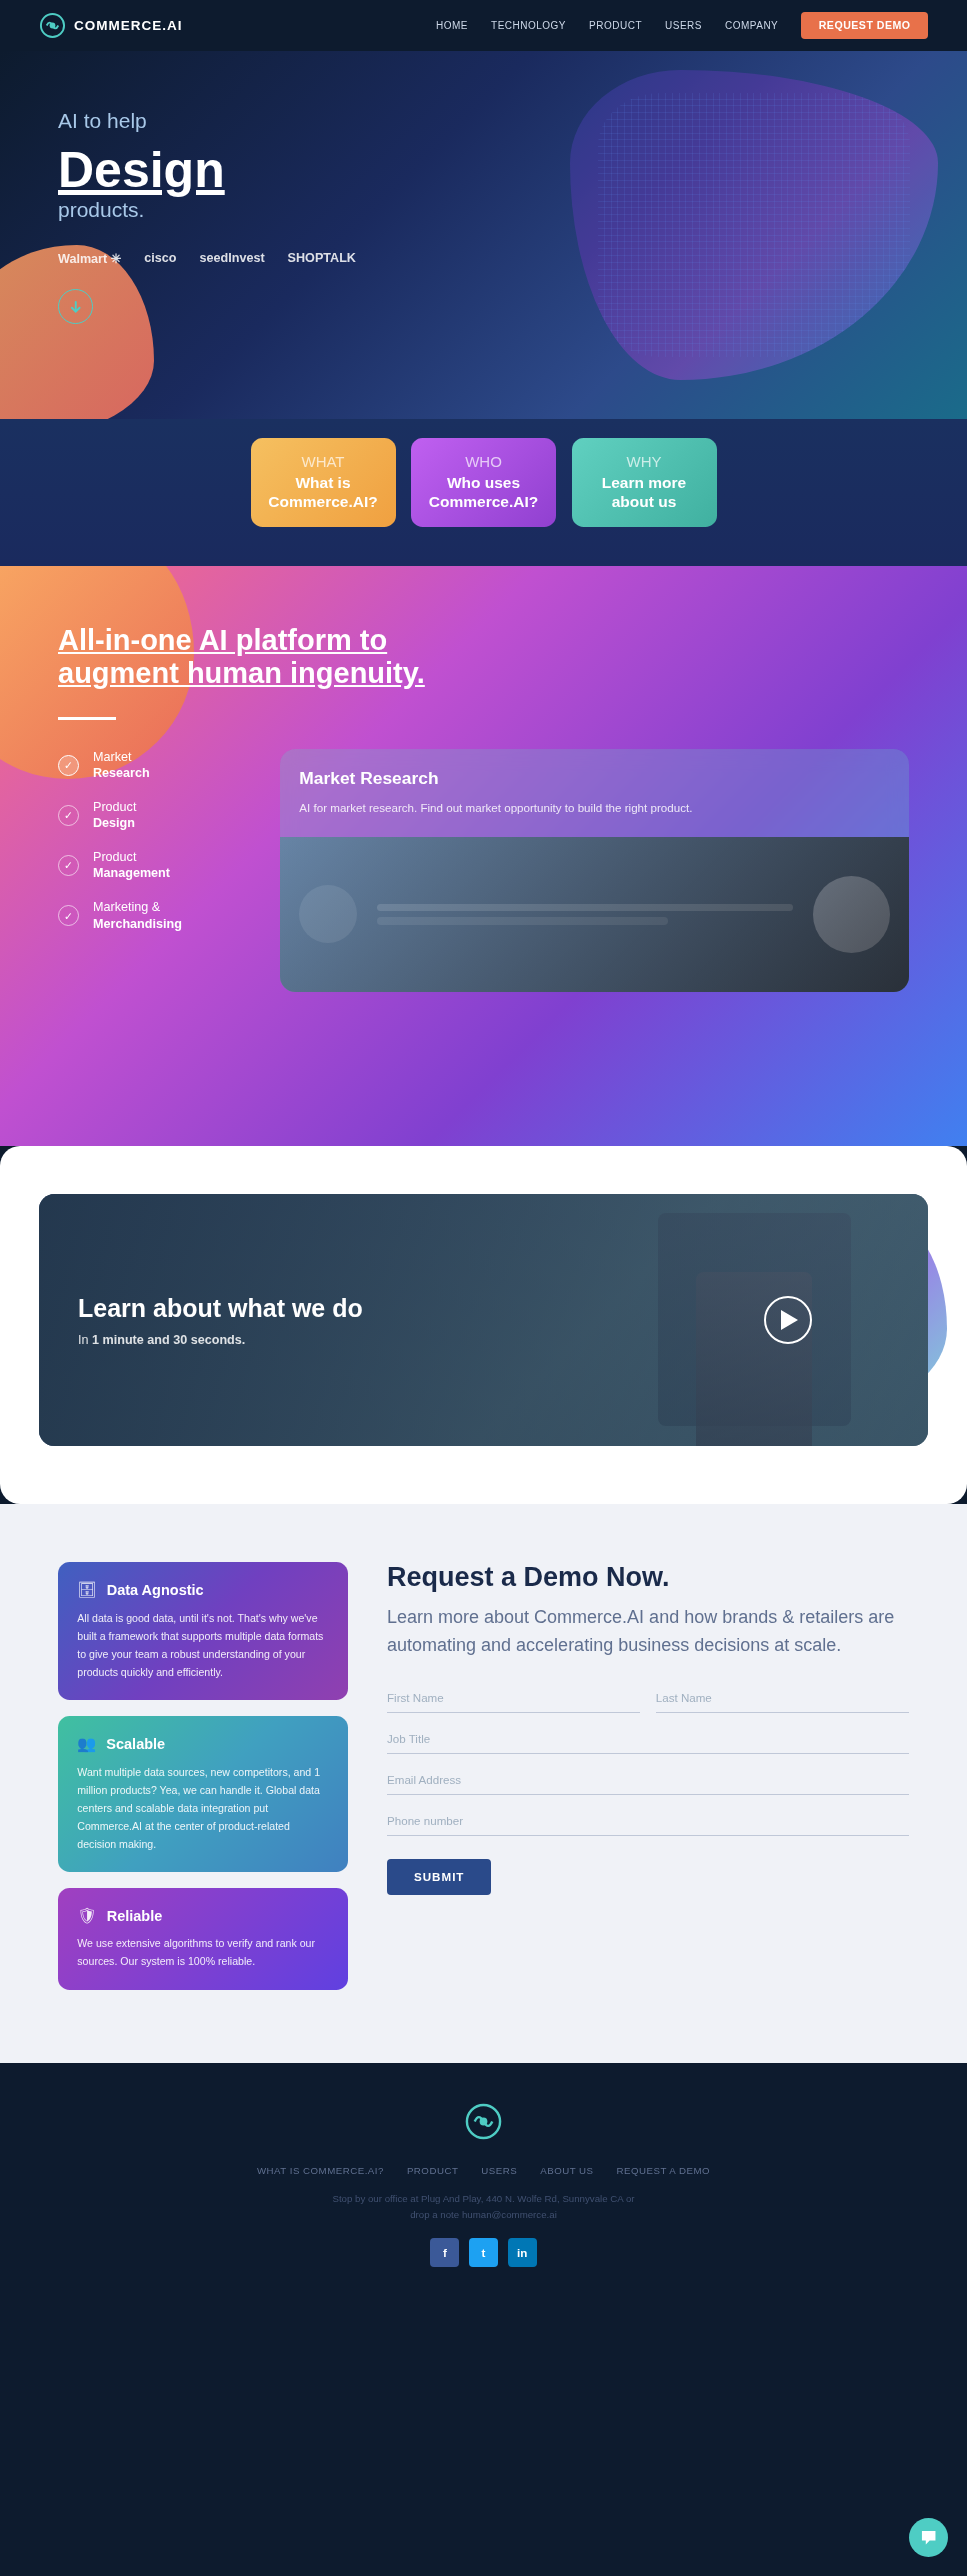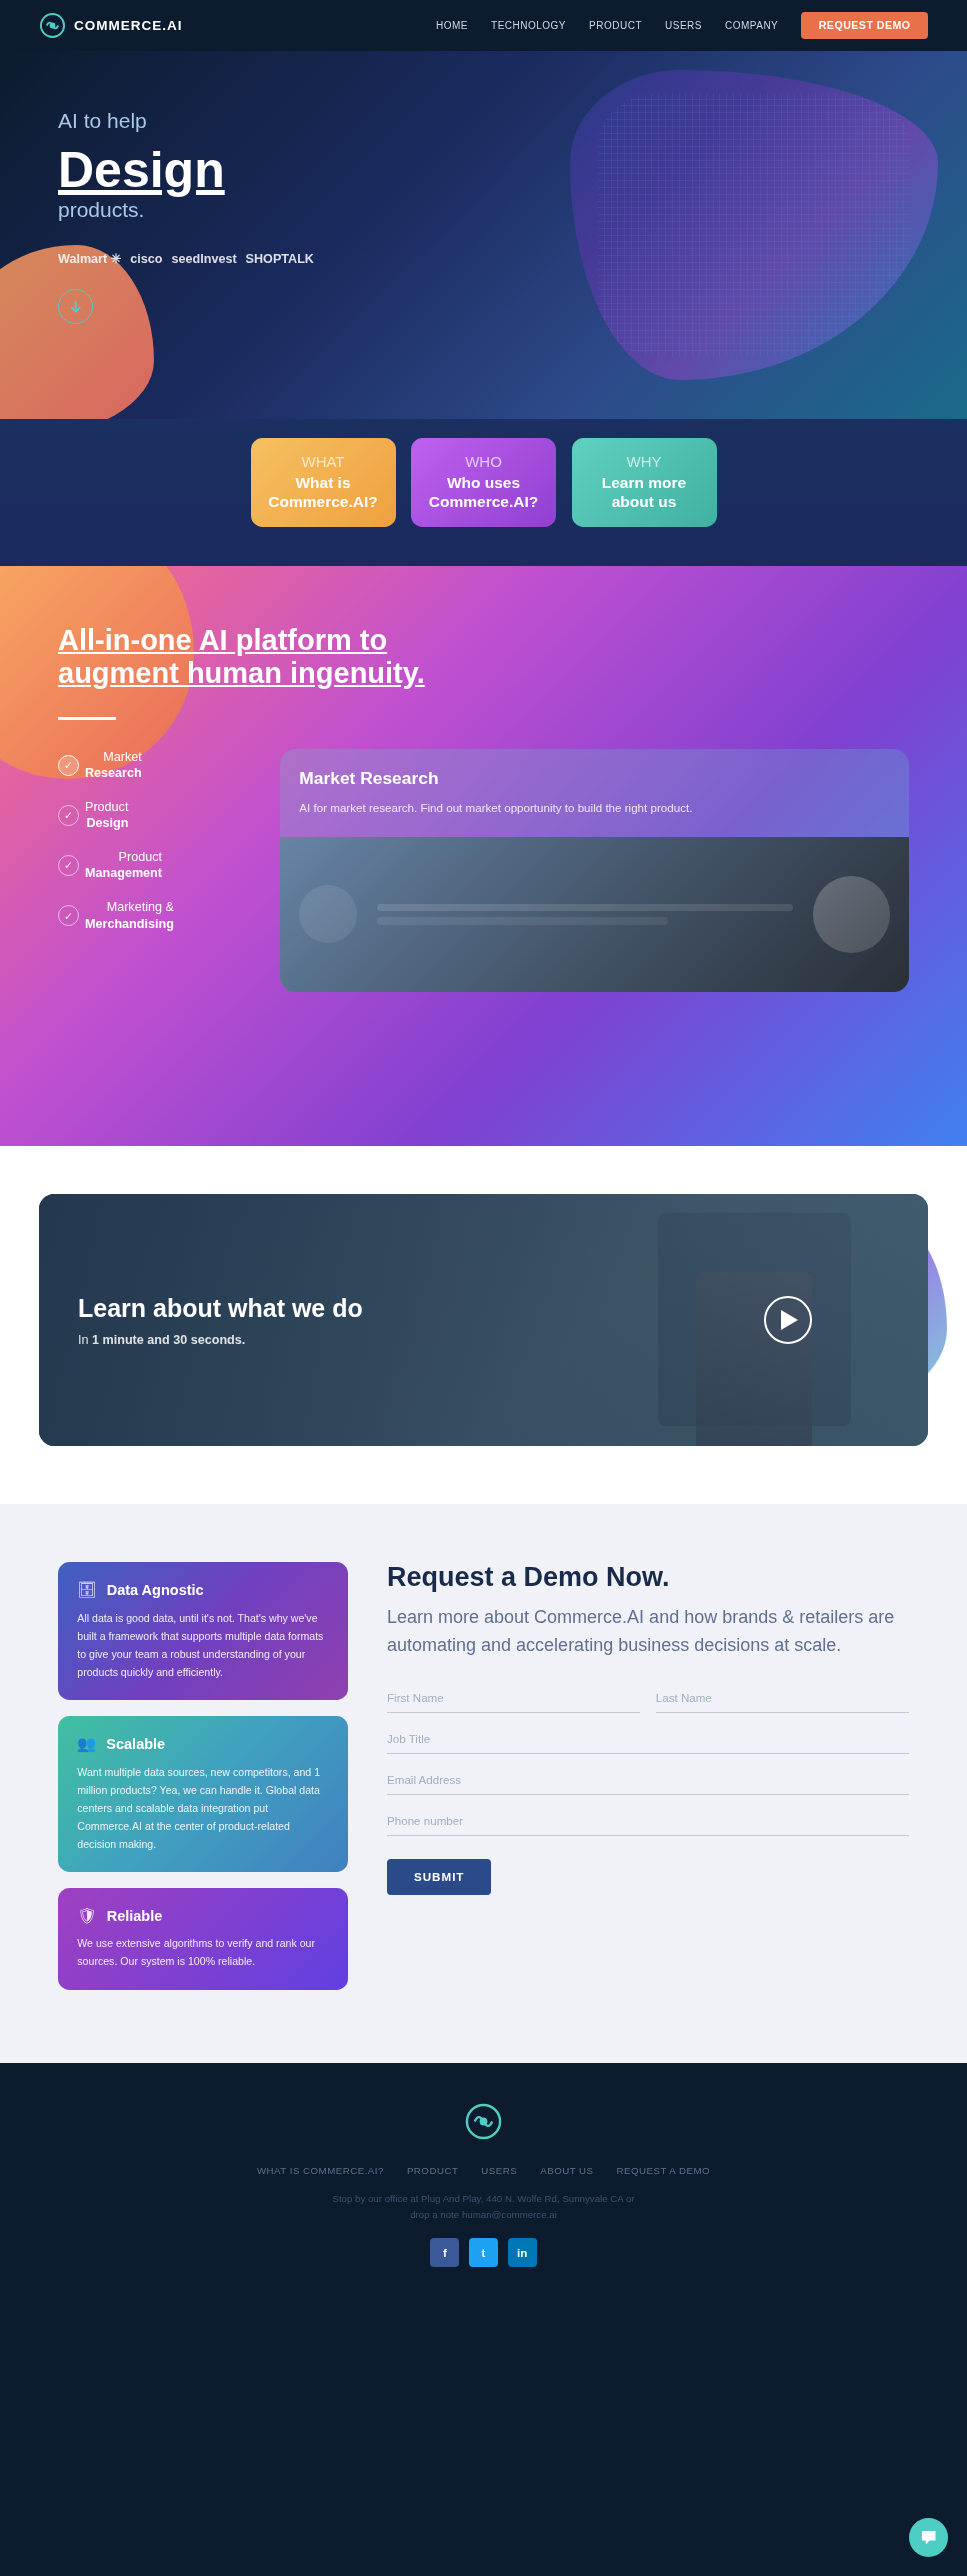--- a/index.html
+++ b/index.html
@@ -24,21 +24,21 @@
       background: linear-gradient(135deg, #0d1b2e 0%, #1a2a5e 40%, #2d4a8a 70%, #1a6b8a 100%);
       padding: 58px 58px 19.3px 58px;
       position: relative;
       min-height: 368px;
       overflow: hidden;
     }
     .hero-content { position: relative; z-index: 2; max-width: 50%; }
     .hero-subtitle { color: #a8c8e8; font-size: 21px; font-weight: 300; margin-bottom: 12px; }
     .hero-title { color: white; font-size: 50px; font-weight: 900; text-decoration: underline; line-height: 1; margin: 3.9px 0; }
     .hero-desc { color: #a8c8e8; font-size: 21px; font-weight: 300; margin-bottom: 29px; }
-    .hero-logos { display: flex; align-items: center; gap: 9px; margin-bottom: 23px; }
+    .hero-logos { display: flex; align-items: flex-start; gap: 23px; margin-bottom: 23px; }
     .hero-logo-item { color: white; font-size: 12.6px; font-weight: 700; opacity: 0.85; }
     .hero-scroll-btn { width: 35px; height: 35px; border: 1.9px solid #4ecdc4; border-radius: 50%; display: flex; align-items: center; justify-content: center; cursor: pointer; margin-top: 9.7px; }
     .hero-scroll-btn svg { color: #4ecdc4; }
 
     
     .hero-3d {
       position: absolute; right: 29px; top: 19.3px;
       width: 368px; height: 310px;
       background: linear-gradient(135deg, #2d3a8c 0%, #4a3a9c 30%, #6b4ab0 60%, #3a7ac0 100%);
       border-radius: 30% 70% 70% 30% / 30% 30% 70% 70%;
@@ -121,24 +121,23 @@
       background: white;
       margin-bottom: 29px;
       position: relative; z-index: 2;
     }
     .platform-content {
       display: flex; gap: 29px;
       position: relative; z-index: 2;
     }
     .platform-list { flex: 0 0 193px; }
     .platform-list-item {
-      display: flex; align-items: center; gap: 6px;
+      display: flex; align-items: center; gap: 14px;
       margin-bottom: 17.4px;
       cursor: pointer;
-      text-align: right;
     }
     .platform-list-item .check {
       width: 21px; height: 21px;
       border: 1.9px solid rgba(255,255,255,0.6);
       border-radius: 50%;
       display: flex; align-items: center; justify-content: center;
       flex-shrink: 0;
     }
     .platform-list-item.active .check {
       background: rgba(255,255,255,0.2);
@@ -178,20 +177,21 @@
       background: 
         linear-gradient(135deg, #8a9ab0 0%, #6a7a90 50%, #4a5a70 100%);
       display: flex; align-items: center; justify-content: center;
     }
 
     
     .video-section {
       background: white;
       padding: 0 39px 58px 39px;
       position: relative;
+      border-radius: 20px;
     }
     .video-wrapper {
       border-radius: 15.5px;
       overflow: hidden;
       position: relative;
       height: 252px;
       background: linear-gradient(135deg, #405070 0%, #304060 100%);
     }
     .video-bg {
       width: 100%; height: 100%;

